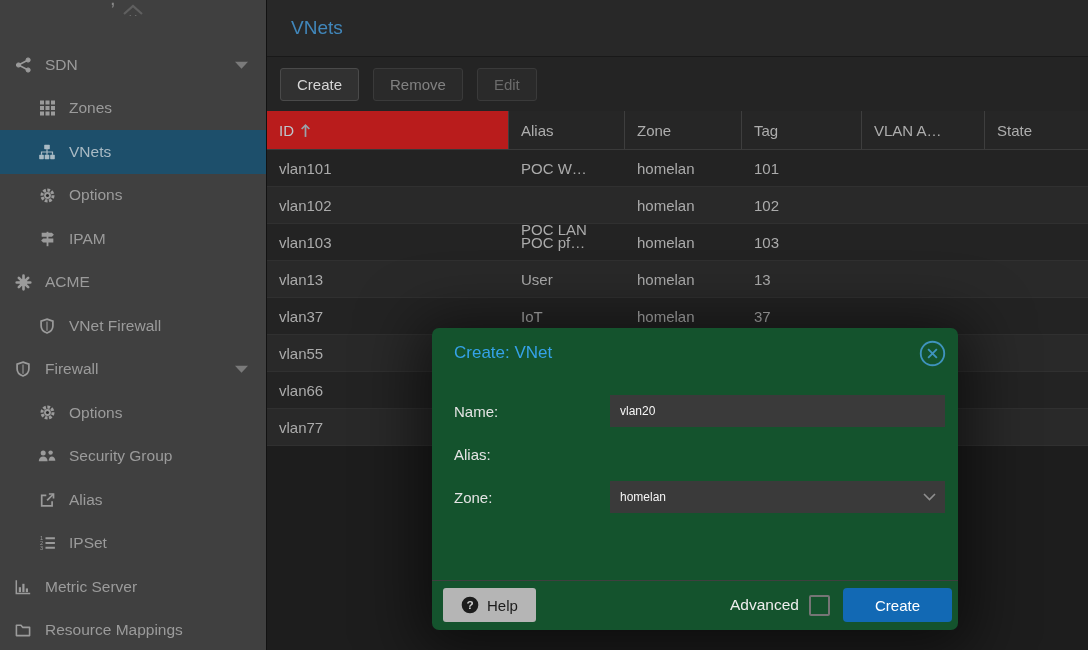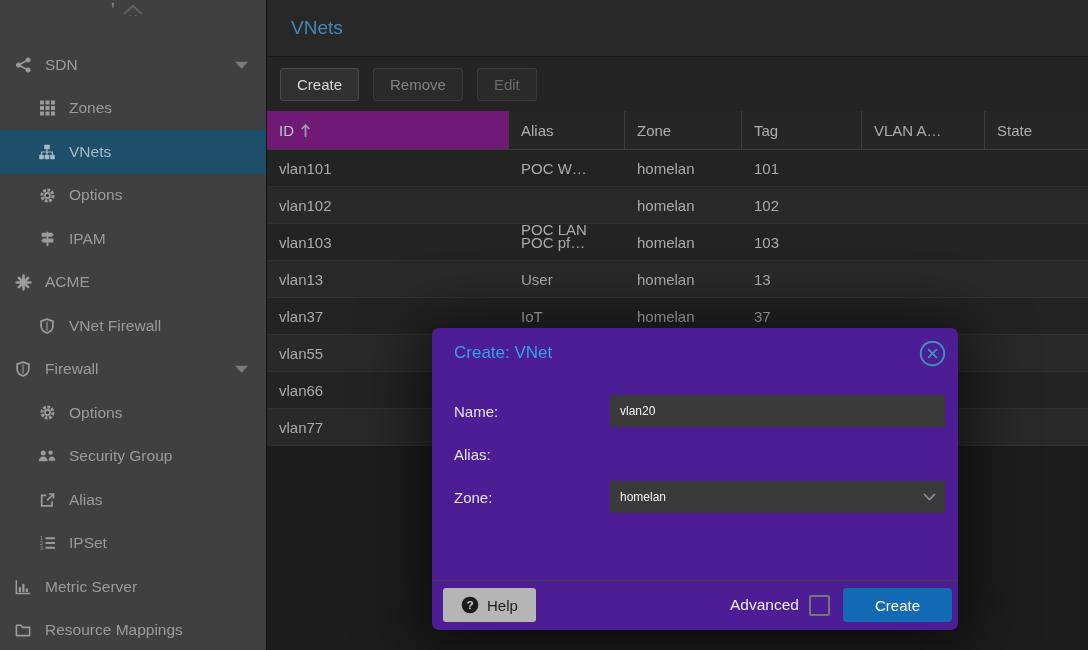--- a/index.html
+++ b/index.html
@@ -30,29 +30,29 @@
   .toolbar{height:54px;background:#242424;display:flex;gap:14px;padding:11px 0 0 13px;box-sizing:border-box;}
   .btn{height:33px;padding:0 16px;font-size:15px;border-radius:3px;background:#313131;border:1px solid #4a4a4a;
     color:#d6d6d6;font-family:inherit;cursor:pointer;}
   .btn.disabled{background:#2a2a2a;border-color:#3a3a3a;color:#828282;cursor:default;}
   .btn.disabled:nth-of-type(3){color:#6b6b6b;}
   
   .grid-header{display:flex;height:38px;background:#262626;border-bottom:1px solid #3a3a3a;}
   .hcell{box-sizing:border-box;padding-left:12px;display:flex;align-items:center;font-size:15px;color:#adadad;
     border-right:1px solid #3e3e3e;cursor:pointer;white-space:nowrap;overflow:hidden;}
   .hcell:last-child{border-right:none;}
-  .hcell.sorted{background:#701a75;color:#bdc6cd;}
+  .hcell.sorted{background:#b91c1c;color:#bdc6cd;}
   .sort-arrow{margin-left:6px;display:flex;color:#9aa3ab;}
   .grow{display:flex;height:37px;align-items:center;font-size:15px;color:#ababab;
     border-bottom:1px solid #303030;cursor:pointer;box-sizing:border-box;}
   .grow.odd{background:#232323;}
   .grow.even{background:#292929;}
   .gcell{box-sizing:border-box;padding-left:12px;white-space:nowrap;overflow:hidden;flex:none;}
   
-  .dialog{position:absolute;left:432px;top:328px;width:526px;height:302px;background:#4c1d95;z-index:10;
+  .dialog{position:absolute;left:432px;top:328px;width:526px;height:302px;background:#14532d;z-index:10;
     border-radius:7px;box-shadow:0 8px 60px 14px rgba(0,0,0,0.55);box-sizing:border-box;}
   .dhead{height:50px;display:flex;align-items:center;padding:0 12px 0 22px;}
   .dtitle{flex:1;font-size:17px;color:#35a2e8;}
   .dclose{display:flex;cursor:pointer;}
   .dbody{padding:17px 13px 0 22px;}
   .drow{display:flex;align-items:center;margin-bottom:11px;height:32px;}
   .dlabel{width:156px;flex:none;font-size:15px;color:#e4e4e4;}
   .dfield{width:335px;height:32px;background:#3a3a3a;display:flex;align-items:center;padding:0 10px;
     box-sizing:border-box;color:#f5f5f5;font-size:12px;position:relative;cursor:text;}
   .dfield .adorn{position:absolute;right:9px;top:0;bottom:0;display:flex;align-items:center;color:#8f8f8f;}

